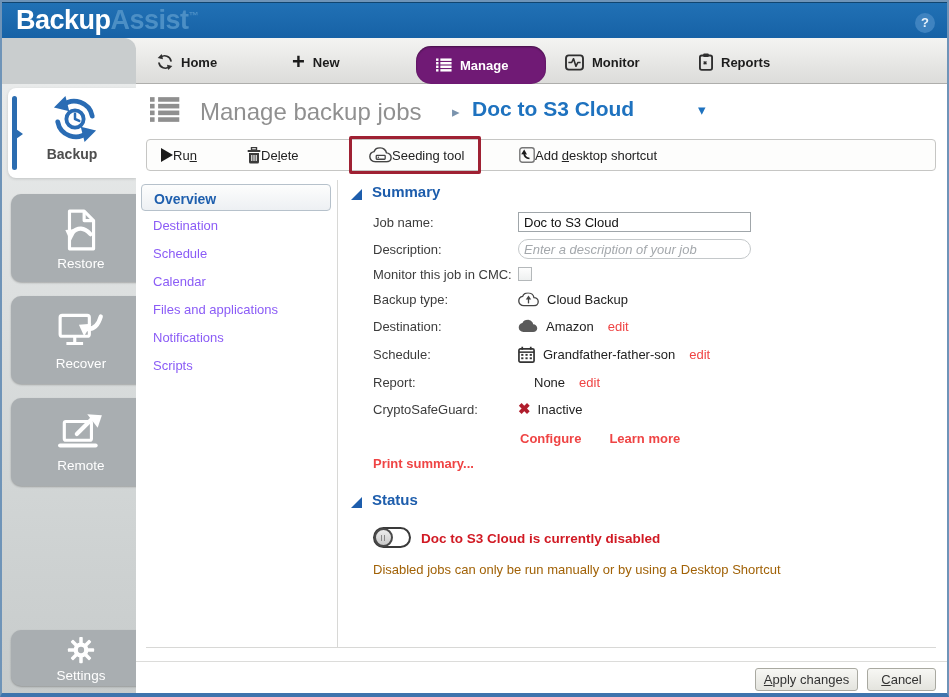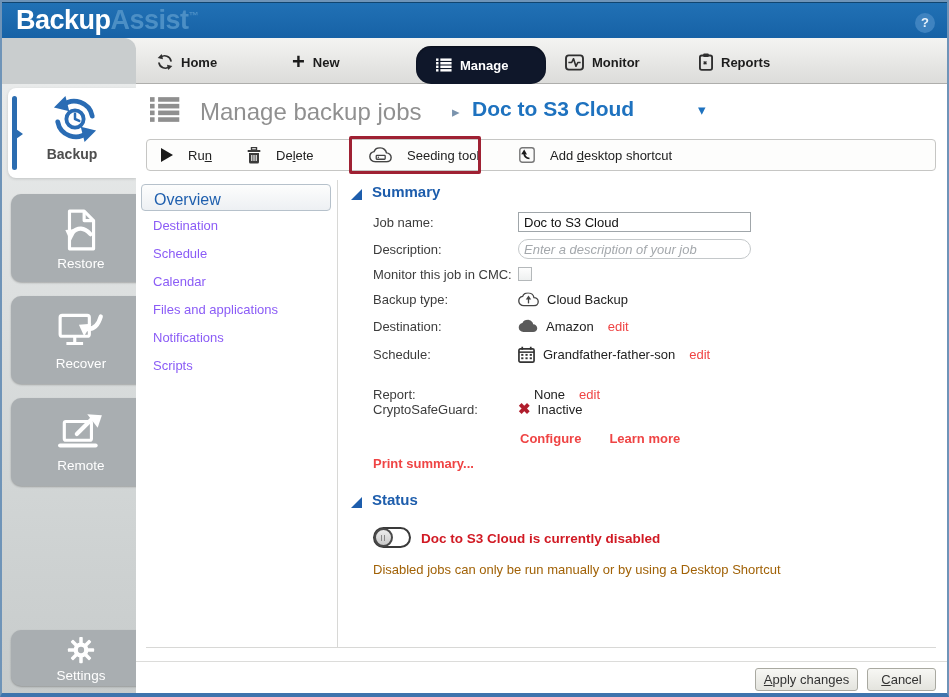--- a/index.html
+++ b/index.html
@@ -13,21 +13,21 @@
   .brand .b1 { color:#ffffff; }
   .brand .b2 { color:#4c8fc5; }
   .brand .tm { color:#4c8fc5; font-size:10px; vertical-align:super; font-weight:bold; }
   .help-btn { position:absolute; right:14px; top:10px; width:20px; height:20px; border-radius:50%; background:#3f83c0; color:#eaf3fb; font-size:13px; font-weight:bold; text-align:center; line-height:20px; cursor:pointer; }
 
   
   .navbar { position:absolute; left:0; top:38px; width:949px; height:46px; background:linear-gradient(#f4f4f2,#dcdcda); border-bottom:1px solid #aeaeac; }
   .sidebar-top { position:absolute; left:0; top:38px; width:136px; height:46px; background:#c9cdce; border-radius:0 12px 0 0; }
   .navtab { position:absolute; top:48px; height:28px; display:flex; align-items:center; gap:8px; font-size:13px; font-weight:bold; color:#1c1c1c; cursor:pointer; }
   .navtab svg { display:block; }
-  .navtab.pill { background:#0f172a; border-radius:15px; color:#fff; padding:16px 20px; height:38px; top:46px; box-shadow:inset 0 1px 2px rgba(0,0,0,.4); }
+  .navtab.pill { background:#701a75; border-radius:15px; color:#fff; padding:16px 20px; height:38px; top:46px; box-shadow:inset 0 1px 2px rgba(0,0,0,.4); }
   .plus-glyph { font-size:22px; font-weight:bold; color:#1c1c1c; line-height:20px; }
 
   
   .sidebar { position:absolute; left:0; top:84px; width:136px; height:613px; background:linear-gradient(180deg,#e9ebeb,#d0d4d4 70%,#c7cbcb); }
   .backup-tab { position:absolute; left:8px; top:4px; width:128px; height:90px; background:#fff; border-radius:8px 0 0 8px; box-shadow:0 1px 3px rgba(0,0,0,.15); }
   .backup-accent { position:absolute; left:4px; top:8px; width:5px; height:74px; background:#2b6cb0; border-radius:3px; }
   .backup-accent::after { content:""; position:absolute; left:4px; top:33px; width:0; height:0; border-left:7px solid #2b6cb0; border-top:5px solid transparent; border-bottom:5px solid transparent; }
   .backup-icon { position:absolute; left:44px; top:8px; }
   .backup-label { position:absolute; left:0; top:58px; width:100%; text-align:center; font-size:14px; font-weight:bold; color:#4e4e4e; }
   .gray-btn { position:absolute; left:11px; width:140px; border-radius:10px; background:#a9aeb1; box-shadow:0 1px 2px rgba(0,0,0,.25); text-align:center; cursor:pointer; }
@@ -37,27 +37,27 @@
   
   .content { position:absolute; left:136px; top:84px; width:811px; height:609px; background:#fff; }
 
   .crumb-icon { position:absolute; left:150px; top:96px; }
   .crumb-section { position:absolute; left:200px; top:98px; font-size:24px; color:#909090; cursor:pointer; }
   .crumb-sep { position:absolute; left:452px; top:103px; font-size:15px; color:#7a93ad; }
   .crumb-job { position:absolute; left:472px; top:97px; font-size:21px; font-weight:bold; color:#1e72bf; cursor:pointer; }
   .crumb-caret { position:absolute; left:698px; top:101px; font-size:15px; color:#1e72bf; cursor:pointer; }
 
   .toolbar { position:absolute; left:146px; top:139px; width:790px; height:32px; background:#fdfdfc; border:1px solid #c6c6c4; border-radius:4px; }
-  .tool { position:absolute; top:0; height:30px; display:flex; align-items:center; gap:15px; font-size:13px; color:#222; cursor:pointer; }
+  .tool { position:absolute; top:0; height:30px; display:flex; align-items:center; gap:0; font-size:13px; color:#222; cursor:pointer; }
   .play-tri { width:0; height:0; border-left:12px solid #1a1a1a; border-top:7px solid transparent; border-bottom:7px solid transparent; }
   .seeding-box { position:absolute; left:349px; top:136px; width:132px; height:38px; border:3px solid #9f2133; border-radius:2px; pointer-events:none; z-index:10; }
 
   .menu-item { position:absolute; left:153px; font-size:13px; color:#8b5cf6; cursor:pointer; }
   .menu-selected { position:absolute; left:141px; top:184px; width:190px; height:27px; border:1px solid #b6c1cb; border-radius:4px; background:linear-gradient(#fdfdfd,#edf0f3); }
-  .menu-selected span { position:absolute; left:12px; top:6px; font-size:16px; font-weight:normal; color:#1f5fae; }
+  .menu-selected span { position:absolute; left:12px; top:6px; font-size:14px; font-weight:bold; color:#1f5fae; }
 
   .panel-vline { position:absolute; left:337px; top:180px; width:1px; height:467px; background:#d8d8d6; }
   .panel-hline { position:absolute; left:146px; top:647px; width:790px; height:1px; background:#d8d8d6; }
   .footer-line { position:absolute; left:136px; top:661px; width:811px; height:1px; background:#dcdcda; }
 
   .section-head { position:absolute; display:flex; align-items:flex-end; gap:10px; cursor:pointer; }
   .tri { width:0; height:0; border-bottom:11px solid #1d5dac; border-left:11px solid transparent; }
   .section-head .htxt { font-size:15px; font-weight:bold; color:#1d5dac; }
 
   .frow { position:absolute; left:373px; width:560px; height:20px; display:flex; align-items:center; font-size:13px; color:#222; }
@@ -339,21 +339,21 @@
             <rect x="3.4" y="12" width="2.3" height="2"></rect>
             <rect x="7.9" y="12" width="2.3" height="2"></rect>
             <rect x="12.4" y="12" width="2.3" height="2"></rect>
           </g>
       </svg>
     </span>
     <span>Grandfather-father-son</span>
     <a class="lnk editgap">edit</a>
   </div>
 
-  <div class="frow" style="top:384px">
+  <div class="frow" style="top:372px">
     <span class="flabel">Report:</span>
     <span style="margin-left:16px">None</span>
     <a class="lnk editgap">edit</a>
   </div>
 
   <div class="frow" style="top:399px">
     <span class="flabel">CryptoSafeGuard:</span>
     <span class="cross">✖</span>
     <span>Inactive</span>
   </div>

